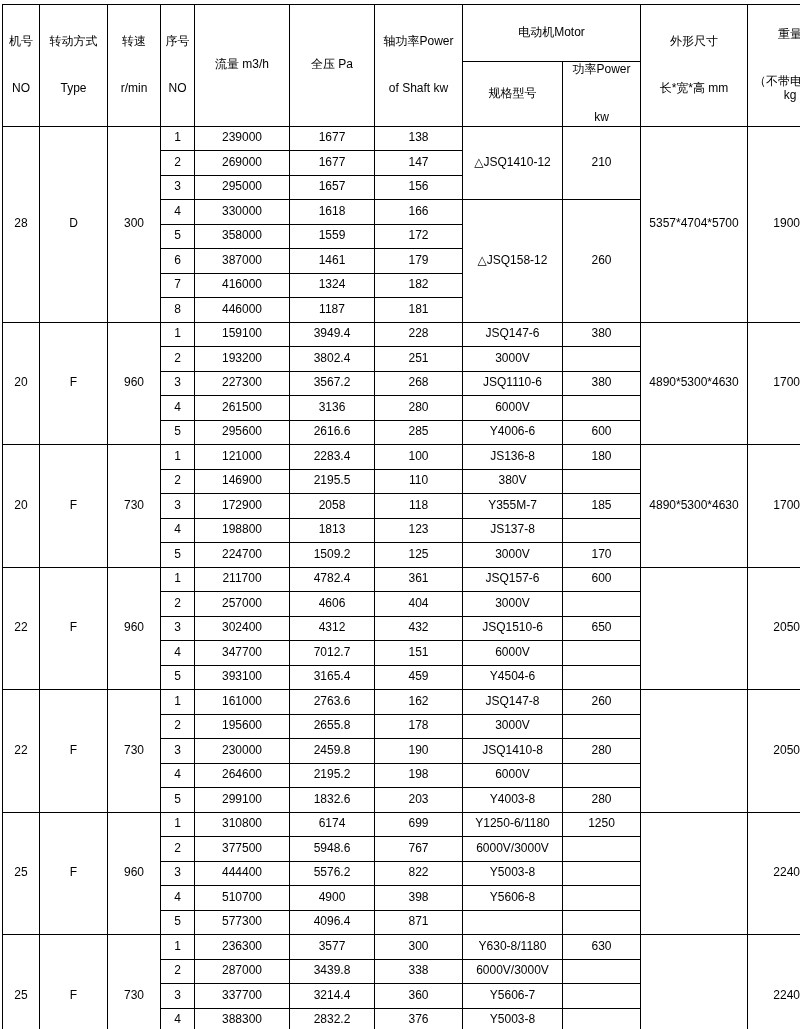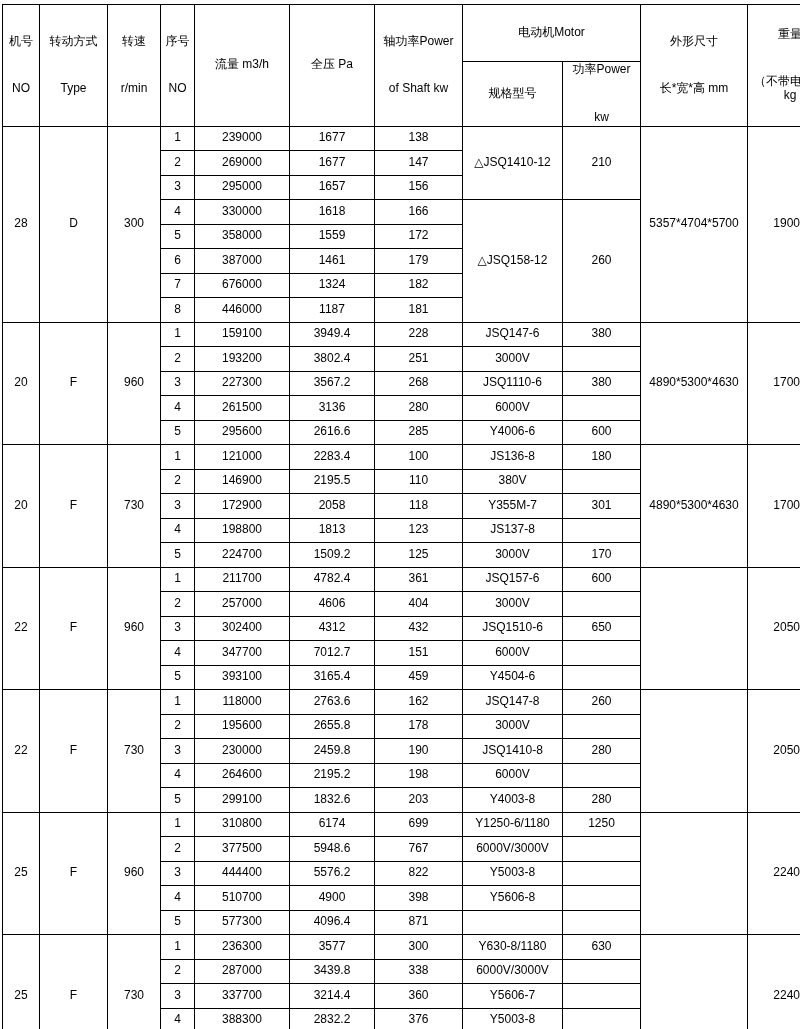--- a/index.html
+++ b/index.html
@@ -176,21 +176,21 @@
           <td class="num">172</td>
         </tr>
         <tr>
           <td class="num">6</td>
           <td class="num">387000</td>
           <td class="num">1461</td>
           <td class="num">179</td>
         </tr>
         <tr>
           <td class="num">7</td>
-          <td class="num">676000</td>
+          <td class="num">416000</td>
           <td class="num">1324</td>
           <td class="num">182</td>
         </tr>
         <tr>
           <td class="num">8</td>
           <td class="num">446000</td>
           <td class="num">1187</td>
           <td class="num">181</td>
         </tr>
         <tr>
@@ -258,21 +258,21 @@
           <td class="num">110</td>
           <td class="motor">380V</td>
           <td class="motor"></td>
         </tr>
         <tr>
           <td class="num">3</td>
           <td class="num">172900</td>
           <td class="num">2058</td>
           <td class="num">118</td>
           <td class="motor">Y355M-7</td>
-          <td class="motor">301</td>
+          <td class="motor">185</td>
         </tr>
         <tr>
           <td class="num">4</td>
           <td class="num">198800</td>
           <td class="num">1813</td>
           <td class="num">123</td>
           <td class="motor">JS137-8</td>
           <td class="motor"></td>
         </tr>
         <tr>
@@ -326,21 +326,21 @@
           <td class="num">3165.4</td>
           <td class="num">459</td>
           <td class="motor">Y4504-6</td>
           <td class="motor"></td>
         </tr>
         <tr>
           <td class="grp" rowspan="5">22</td>
           <td class="grp" rowspan="5">F</td>
           <td class="grp" rowspan="5">730</td>
           <td class="num">1</td>
-          <td class="num">118000</td>
+          <td class="num">161000</td>
           <td class="num">2763.6</td>
           <td class="num">162</td>
           <td class="motor">JSQ147-8</td>
           <td class="motor">260</td>
           <td class="grp" rowspan="5"></td>
           <td class="grp" rowspan="5">20500</td>
         </tr>
         <tr>
           <td class="num">2</td>
           <td class="num">195600</td>

